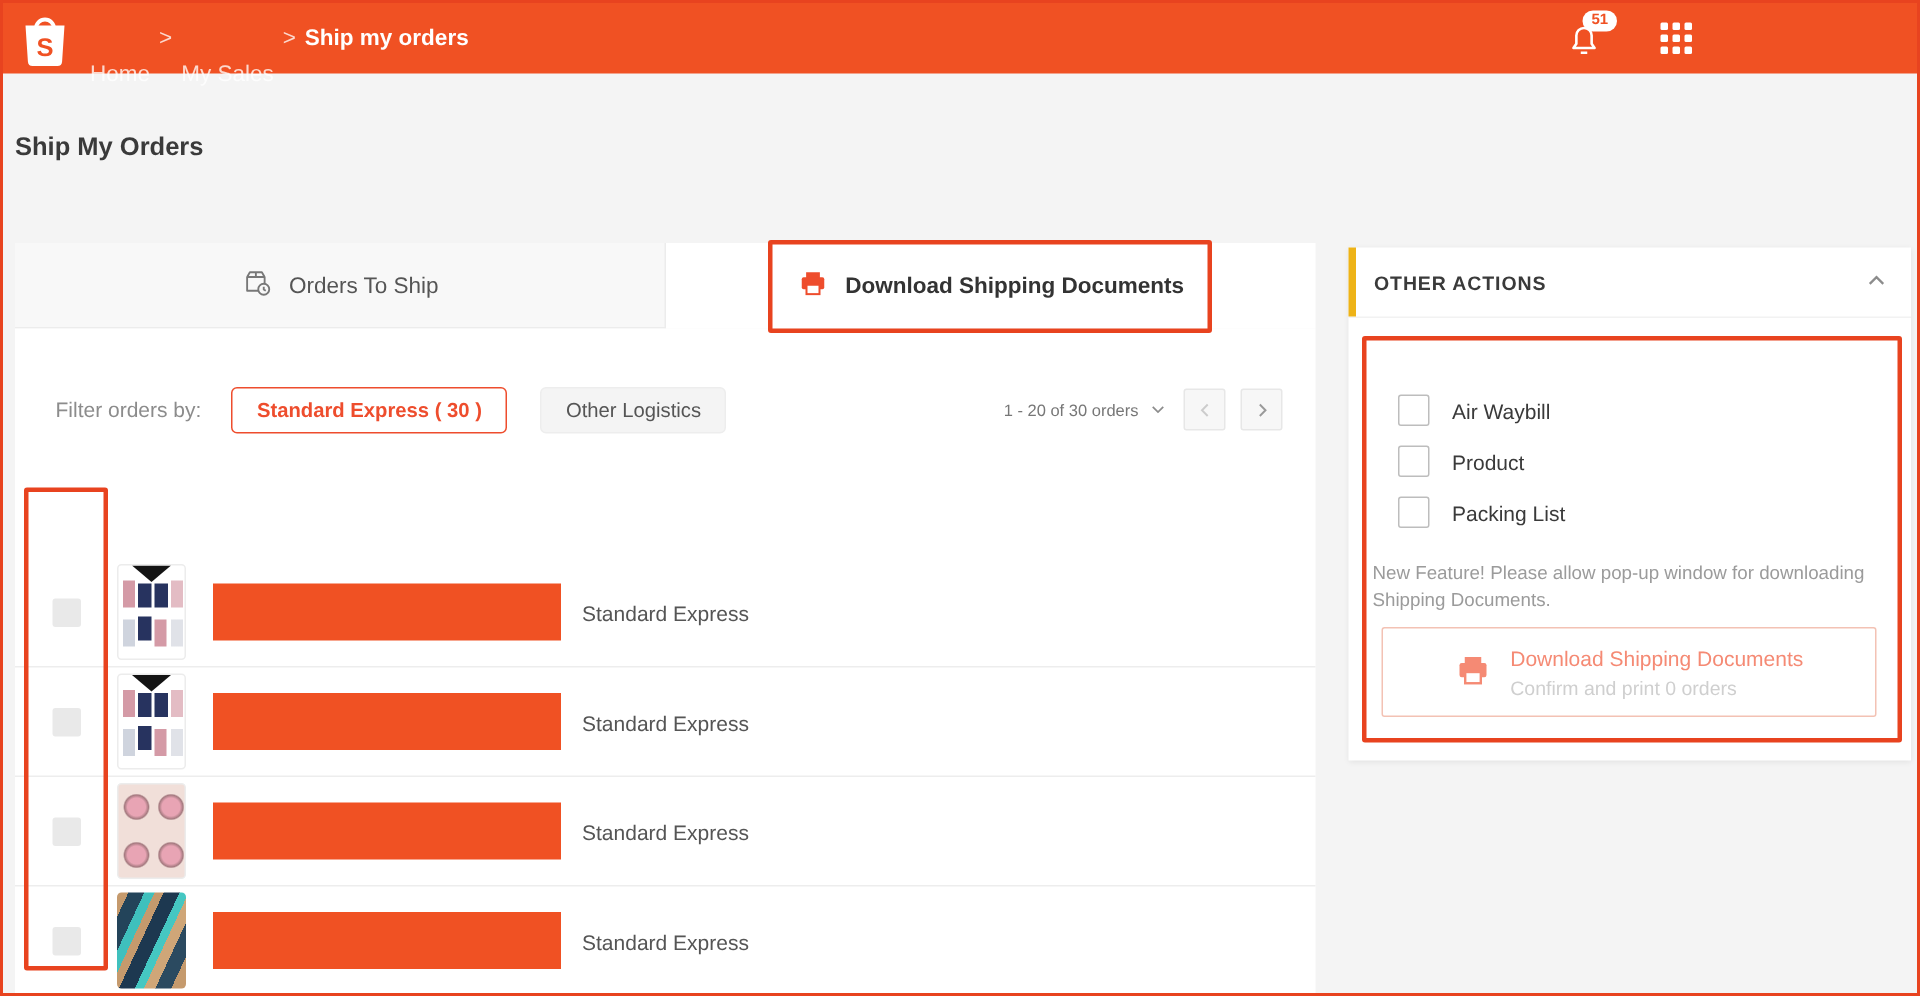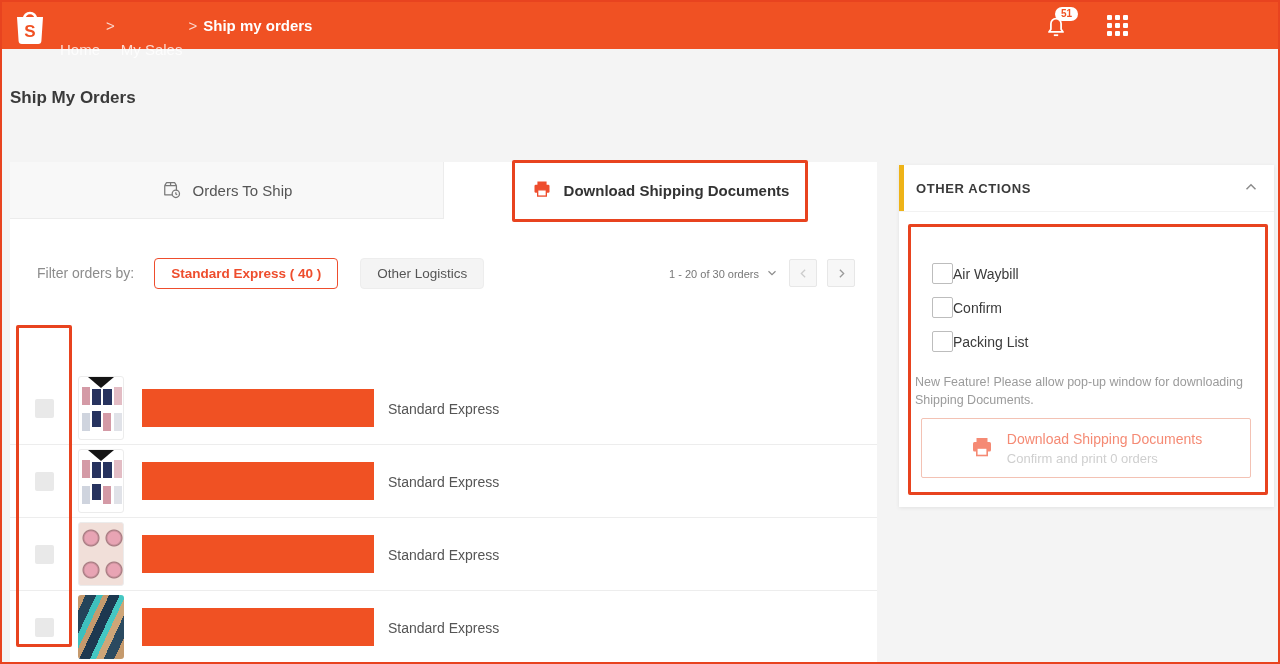--- a/index.html
+++ b/index.html
@@ -86,21 +86,21 @@
                   font-size:14px; color:#555; }
 
   
   .panel { position:absolute; left:897px; top:163px; width:375px; height:342px; background:#fff;
            box-shadow:0 1px 4px rgba(0,0,0,.08); }
   .panel-head { position:relative; height:47px; border-bottom:1px solid #f2f2f2; display:flex; align-items:center; }
   .gold-bar { position:absolute; left:0; top:0; width:5px; height:46px; background:#eeb317; }
   .panel-title { margin-left:17px; font-size:13px; font-weight:bold; color:#3a3a3a; letter-spacing:.6px; }
   .panel-collapse { position:absolute; right:14px; top:13px; cursor:pointer; }
   .select-label { position:absolute; left:16px; top:72px; font-size:13.5px; color:#3a3a3a; }
-  .doc-row { position:absolute; left:33px; display:flex; align-items:center; cursor:pointer; }
+  .doc-row { position:absolute; left:33px; display:flex; align-items:center; gap:15px; cursor:pointer; }
   .doc-row-0 { top:98px; } .doc-row-1 { top:132px; } .doc-row-2 { top:166px; }
   .doc-cb { width:21px; height:21px; background:#fff; border:1px solid #bdbdbd; border-radius:2px; }
   .doc-label { font-size:14px; color:#3a3a3a; }
   .panel-note { position:absolute; left:16px; top:208px; width:330px; font-size:12.5px; color:#9b9b9b; line-height:18px; }
   .dl-btn { position:absolute; left:22px; top:253px; width:330px; height:60px; background:#fff;
             border:1px solid #f3c2b4; border-radius:2px; display:flex; align-items:center;
             justify-content:center; gap:13px; cursor:pointer; }
   .dl-text-title { font-size:14px; color:#f58a74; }
   .dl-text-sub { margin-top:4px; font-size:13px; color:#cfcfcf; }
 
@@ -175,21 +175,21 @@
           <rect x="6.8" y="13" width="10.4" height="7.5" fill="#fff" stroke="#ee4d2d" stroke-width="1.6"></rect>
         </svg>
       </span>
       <span>Download Shipping Documents</span>
     </div>
   </div>
 
   <div class="card">
     <div class="filter-row">
       <span class="filter-label">Filter orders by:</span>
-      <button class="pill pill-active">Standard Express ( 40 )</button>
+      <button class="pill pill-active">Standard Express ( 30 )</button>
       <button class="pill pill-plain">Other Logistics</button>
       <div class="pager">
         <span class="pager-text">
           <span>1 - 20 of 30 orders</span>
           <svg width="14" height="14" viewBox="0 0 24 24" fill="none" stroke="#8c8c8c" stroke-width="2">
               <path d="M6 9 l6 6 6-6"></path>
             </svg>
         </span>
         <span class="page-btn">
           <svg width="13" height="13" viewBox="0 0 24 24" fill="none" stroke="#cccccc" stroke-width="2.4">
@@ -240,21 +240,21 @@
             <path d="M6 15 l6 -6 6 6"></path>
           </svg>
       </span>
     </div>
     <div class="doc-row doc-row-0">
       <span class="doc-cb"></span>
       <span class="doc-label">Air Waybill</span>
     </div>
     <div class="doc-row doc-row-1">
       <span class="doc-cb"></span>
-      <span class="doc-label">Confirm</span>
+      <span class="doc-label">Product</span>
     </div>
     <div class="doc-row doc-row-2">
       <span class="doc-cb"></span>
       <span class="doc-label">Packing List</span>
     </div>
     <p class="panel-note">New Feature! Please allow pop-up window for downloading Shipping Documents.</p>
     <button class="dl-btn">
       <span>
         <svg width="24" height="24" viewBox="0 0 24 24">
           <path fill="#f58a74" d="M6.5 3 h11 v4.5 h-11 z"></path>

